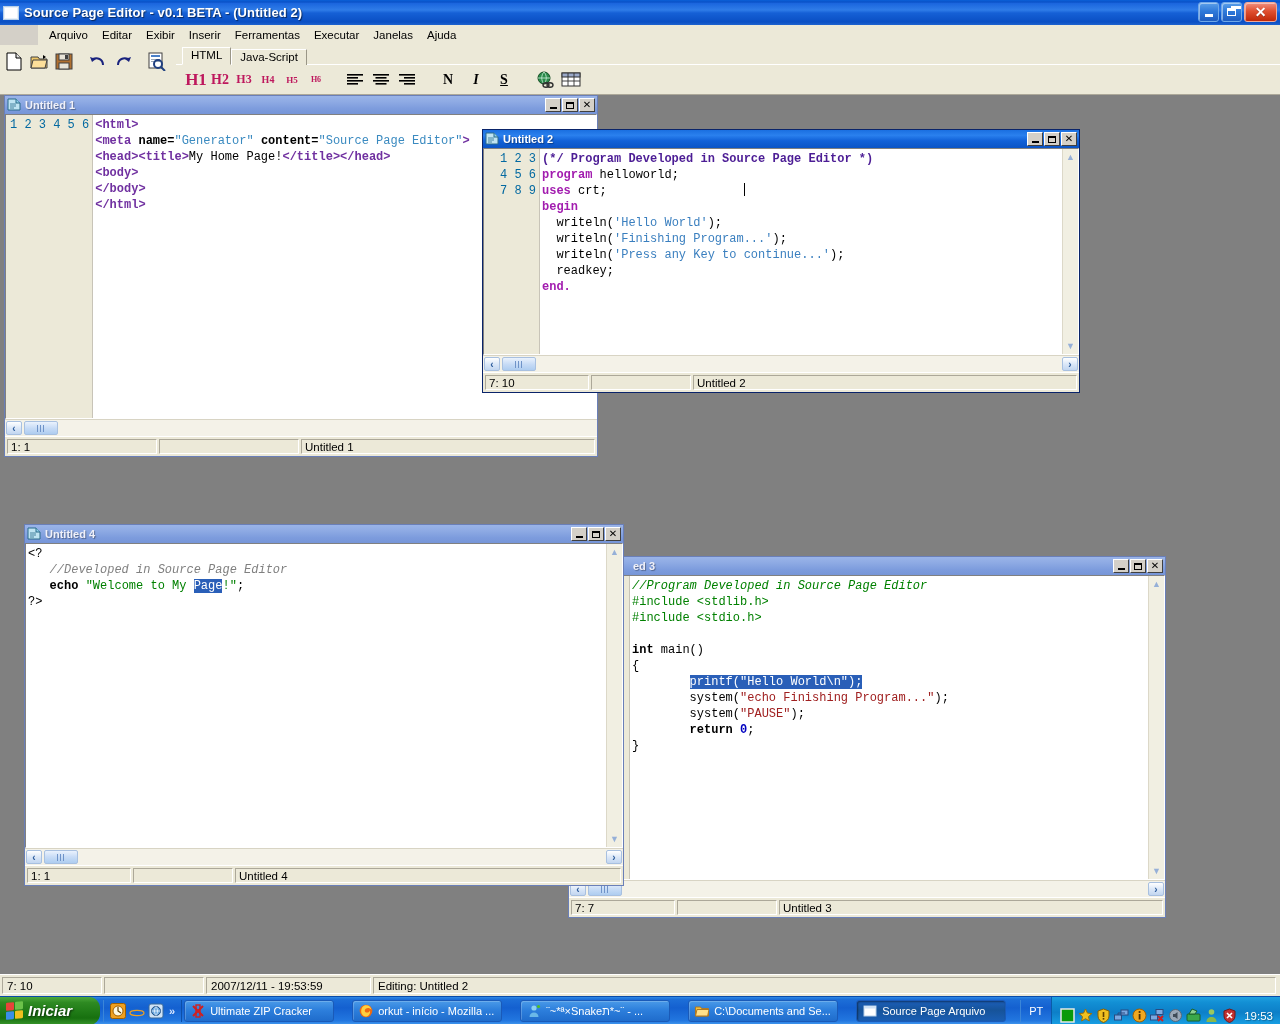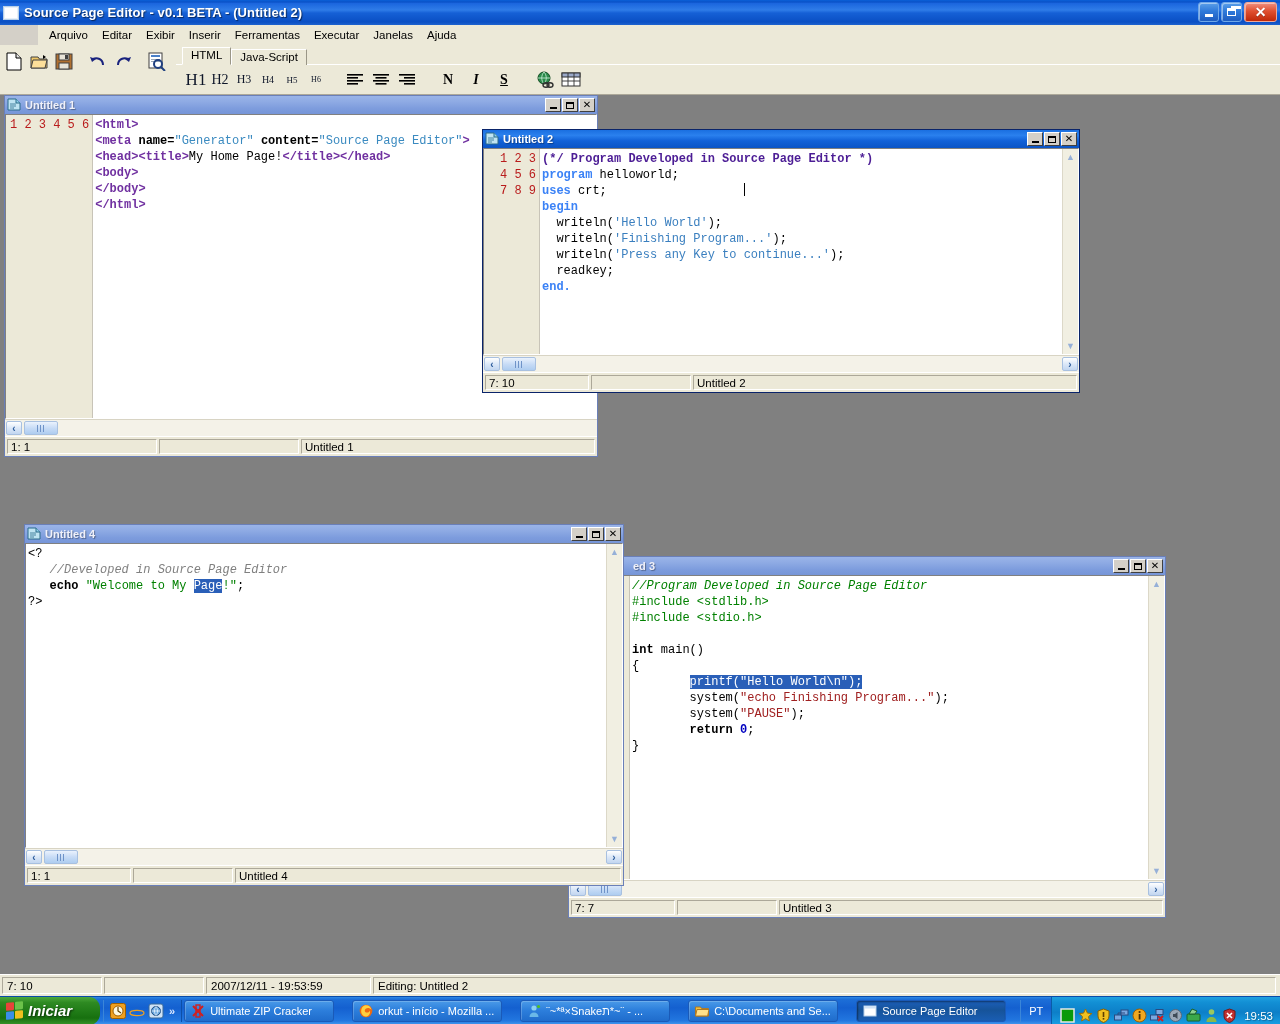--- a/index.html
+++ b/index.html
@@ -100,21 +100,21 @@
     background: #ece9d8; color: #000;
     position: relative; top: 1px;
   }
   .fmt-tab.active { font-weight: normal; border-bottom: 1px solid #ece9d8; padding-bottom: 3px; text-align: right; }
   .fmt-tools {
     flex: 1; display: flex; align-items: center; gap: 0; padding-left: 8px;
     border-top: 1px solid #fff;
   }
   .hbtn {
     width: 24px; height: 22px; display:flex; align-items:center; justify-content:center;
-    font-family: "Liberation Serif", serif; font-weight: normal; color: #0f172a; text-align: center;
+    font-family: "Liberation Serif", serif; font-weight: bold; color: #be185d; text-align: center;
   }
   .hbtn.h1 { font-size: 17px; }
   .hbtn.h2 { font-size: 14px; }
   .hbtn.h3 { font-size: 12px; }
   .hbtn.h4 { font-size: 10px; }
   .hbtn.h5 { font-size: 9px; }
   .hbtn.h6 { font-size: 8px; }
   .gapsm { width: 14px; }
   .abtn { width: 26px; height: 22px; display: flex; align-items: center; justify-content: center; }
   .sbtn { width: 28px; height: 22px; display:flex; align-items:center; justify-content:center;
@@ -175,34 +175,34 @@
     font-family: "Liberation Sans", sans-serif; font-size: 10px; color: #000; line-height: 1;
   }
   .mdi-btn .bmin { width:7px; height:2px; background:#000; margin-top:6px; }
   .mdi-btn .bmax { width:8px; height:7px; border:1px solid #000; border-top-width:2px; }
   .mdi-editor {
     flex: 1; display: flex; background: #fff;
     border: 1px solid #808080; border-right-color:#fff; border-bottom-color:#fff;
     overflow: hidden; position: relative;
   }
   .gutter {
-    background: #ece9d8; color: #b91c1c;
+    background: #ece9d8; color: #0369a1;
     font-family: "Liberation Mono", monospace; font-size: 12px;
     text-align: right; padding: 2px 3px 0 4px;
     flex: 0 0 auto; line-height: 16px;
     border-right: 1px solid #c8c4b8;
     user-select:none;
   }
   .code {
     flex: 1; padding: 2px 0 0 2px;
     font-family: "Liberation Mono", monospace; font-size: 12px;
     line-height: 16px; white-space: pre; color: #000;
     overflow: hidden; position: relative;
   }
-  .code .kw   { color: #3b82f6; font-weight: bold; }
+  .code .kw   { color: #a21caf; font-weight: bold; }
   .code .tag  { color: #7030a0; font-weight: bold; }
   .code .attr { color: #000000; font-weight: bold; }
   .code .str  { color: #3a8ac0; }
   .code .pstr { color: #3a7fbf; }
   .code .cmt  { color: #808080; font-style: italic; }
   .code .cmtg { color: #008000; font-style: italic; }
   .code .cmtb { color: #4c1d95; font-weight: bold; }
   .code .grn  { color: #008000; }
   .code .red  { color: #a02020; }
   .code .blu  { color: #0000c0; font-weight: bold; }
@@ -752,21 +752,21 @@
       <span class="tl">C:\Documents and Se...</span>
     </div>
 
     <div class="task active">
       <span class="ti">
         <svg width="14" height="14" viewBox="0 0 14 14">
             <rect x="1" y="2" width="12" height="10" fill="#fff" stroke="#b8d0e8"></rect>
             <rect x="1" y="2" width="12" height="2.5" fill="#cfe2f5"></rect>
           </svg>
       </span>
-      <span class="tl">Source Page Editor</span>
+      <span class="tl">Source Page Arquivo</span>
     </div>
   </div>
 
   <div class="lang">PT</div>
 
   <div class="tray">
     <span class="tri">
       <svg width="15" height="15" viewBox="0 0 15 15">
           <rect x="1" y="1" width="13" height="13" fill="#0a9a0a" stroke="#e8e8e8" stroke-width="1.5"></rect>
         </svg>

